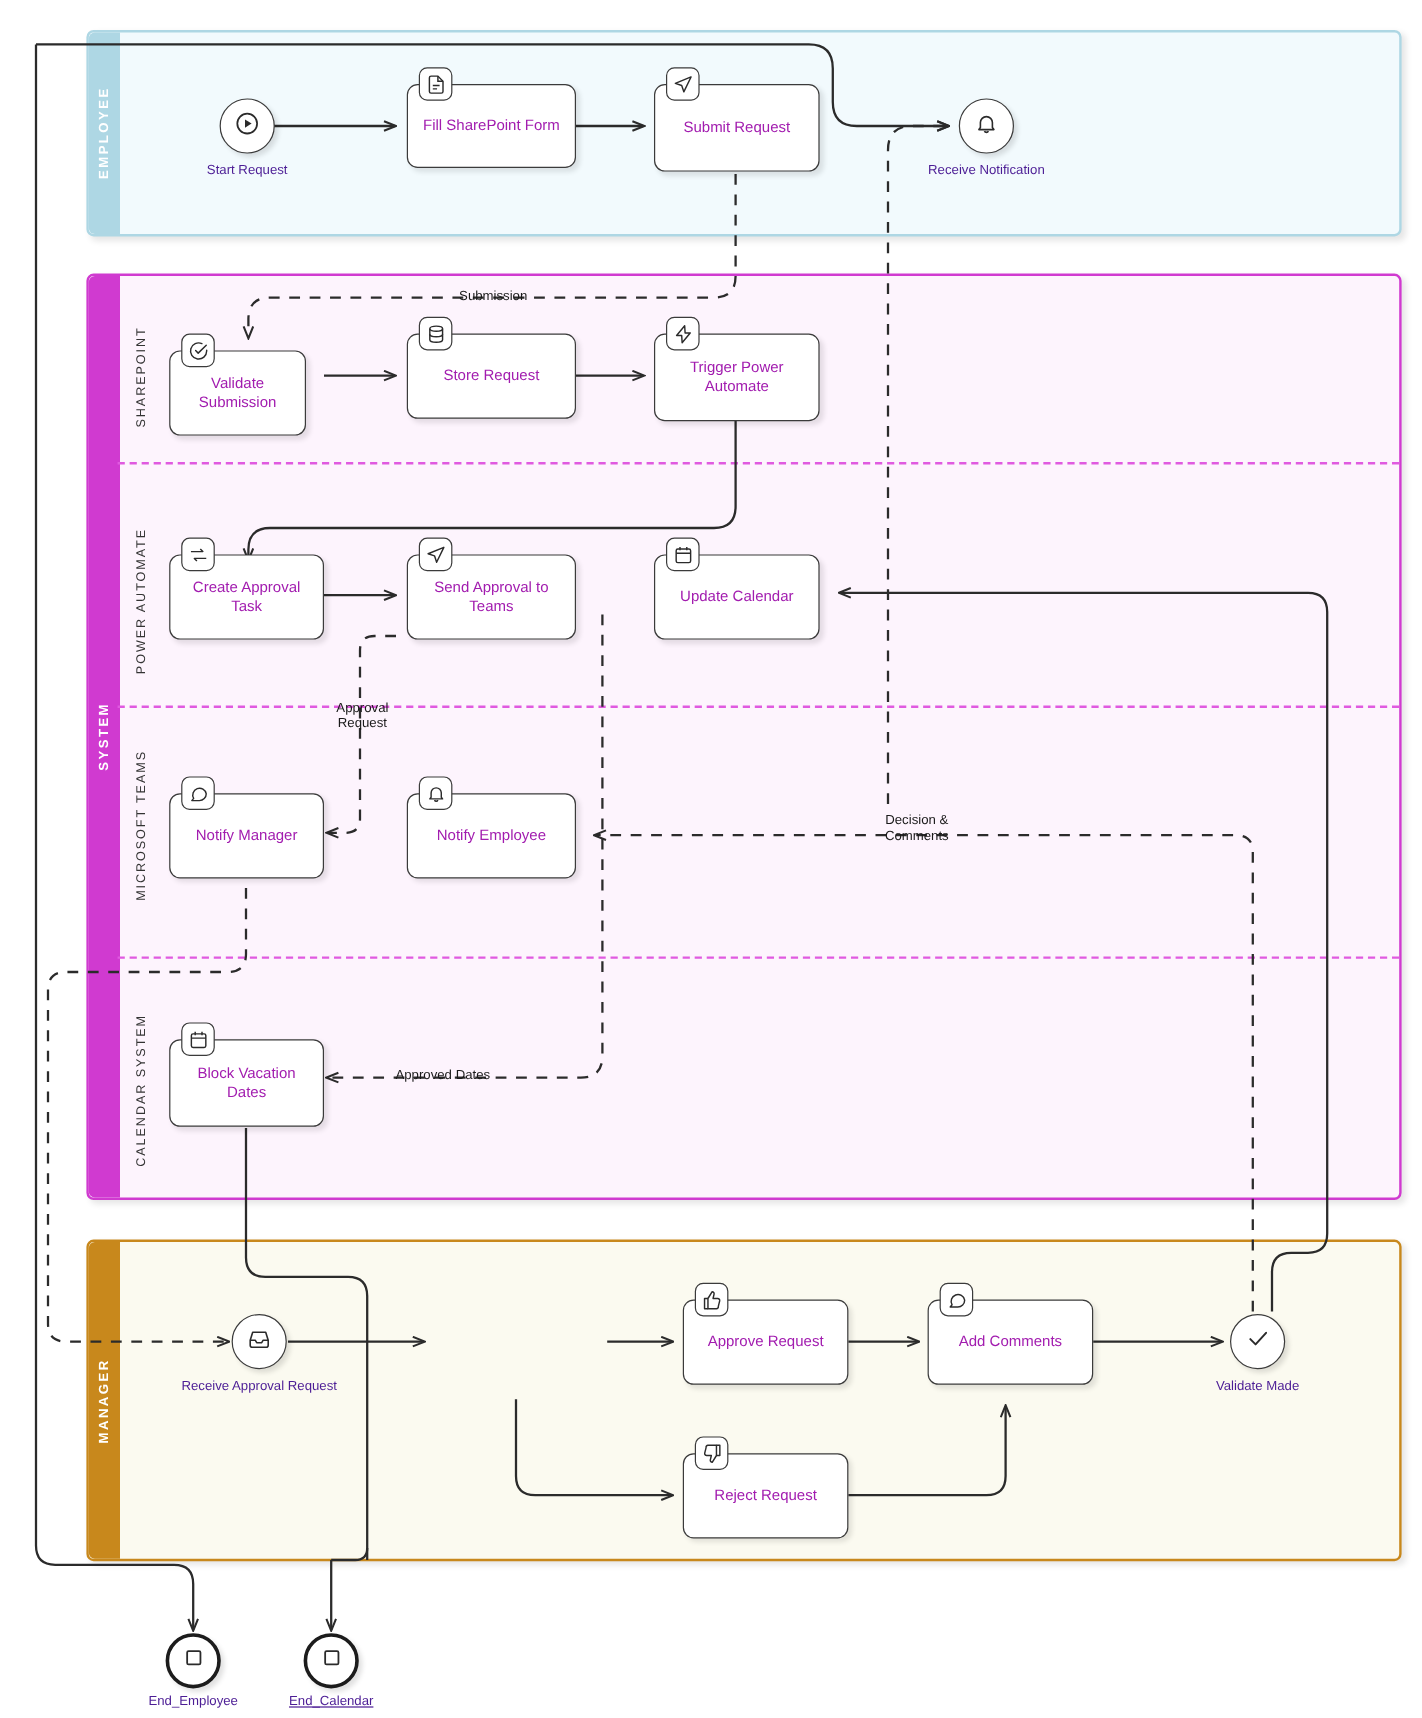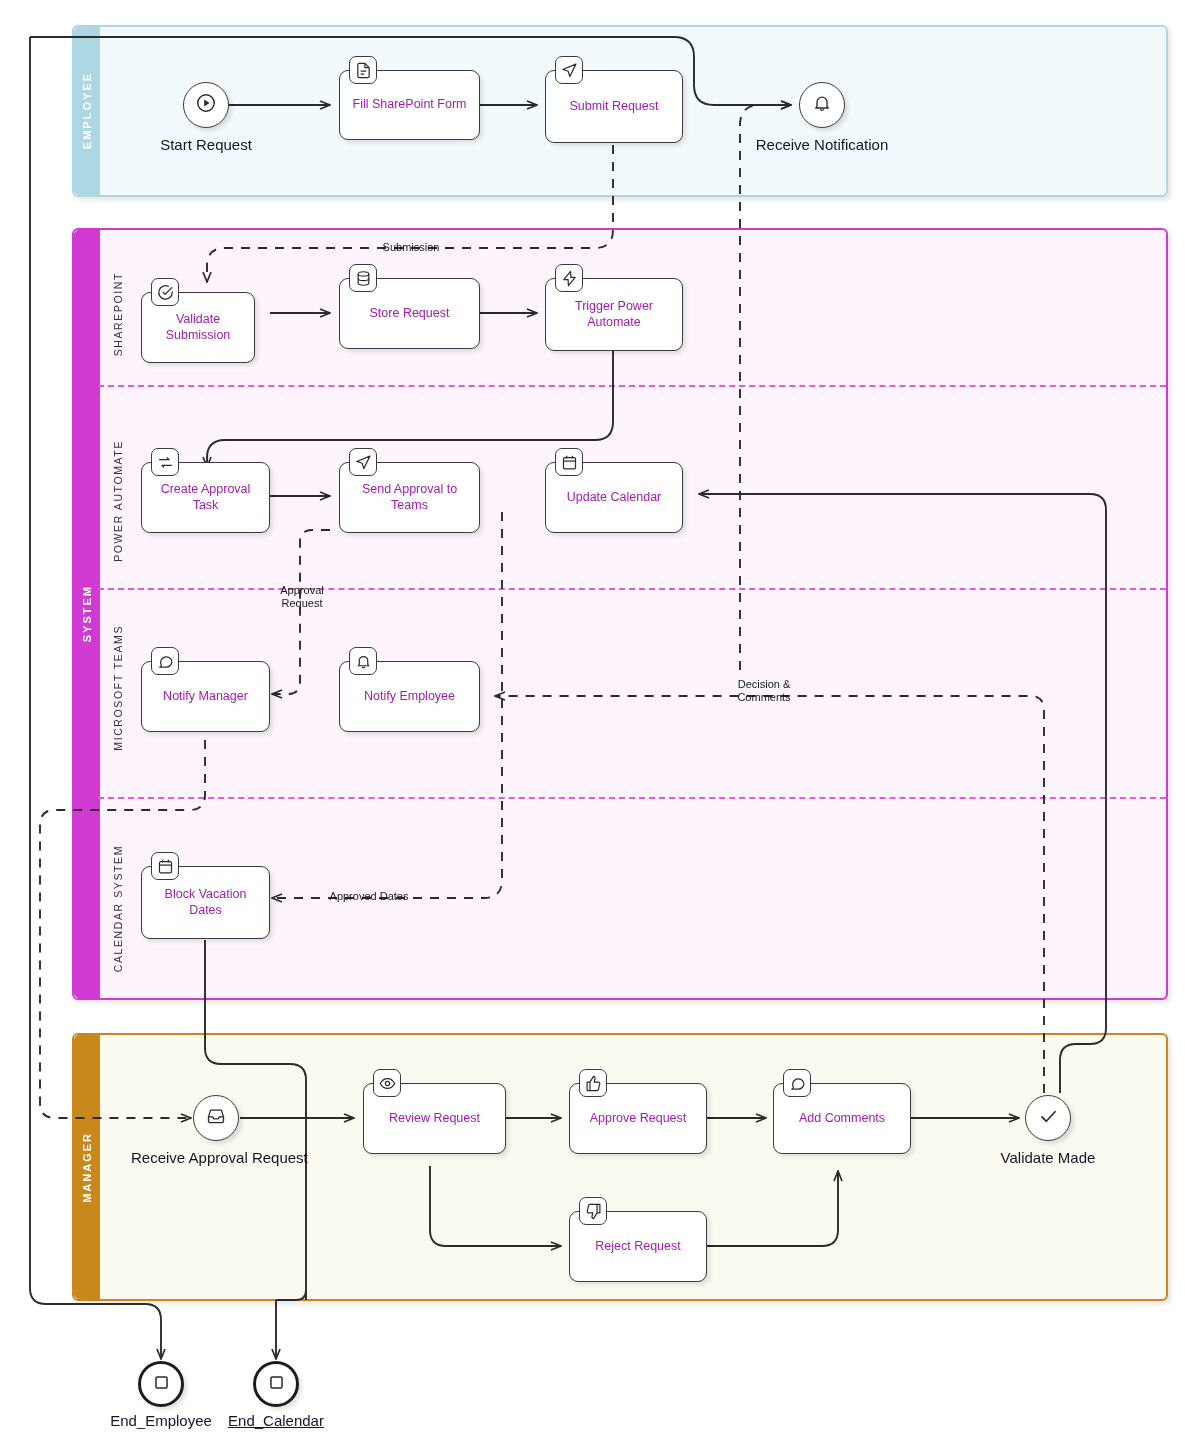--- a/index.html
+++ b/index.html
@@ -105,22 +105,22 @@
     align-items: center;
     justify-content: center;
     z-index: 10;
     box-shadow: 3px 3px 4px rgba(0,0,0,0.12);
   }
   .event.start { border: 1.8px solid #3b3b3b; }
   .event.end   { border: 3.2px solid #1c1c1c; }
   .node-label {
     position: absolute;
     text-align: center;
-    font-size: 15px;
-    color: #0f172a;
+    font-size: 11px;
+    color: #4c1d95;
     line-height: 1.2;
     z-index: 11;
     white-space: nowrap;
   }
   .edge-label {
     position: absolute;
     font-size: 11px;
     color: #1a1a1a;
     line-height: 1.18;
     text-align: center;
@@ -350,29 +350,20 @@
   <div class="event start" style="left:193px; top:1095px; width:46px; height:46px;">
     <span>
       <svg width="20" height="20" viewBox="0 0 24 24" fill="none" stroke="#2b2b2b" stroke-width="1.6" stroke-linejoin="round">
         <path d="M3 13 h5 l1.5 2.5 h5 L16 13 h5"></path>
           <path d="M3 13 L5.5 5 h13 L21 13 v5 a2 2 0 0 1-2 2 H5 a2 2 0 0 1-2-2 Z"></path>
       </svg>
     </span>
   </div>
   <div class="node-label" style="left:131px; top:1149px; width:170px;">Receive Approval Request</div>
 
-  <div class="task" style="left:363px; top:1083px; width:143px; height:71px;">
-    <span class="task-icon">
-      <svg width="17" height="17" viewBox="0 0 24 24" fill="none" stroke="#2b2b2b" stroke-width="1.7">
-        <path d="M1.8 12 S5.5 5 12 5 s10.2 7 10.2 7 -3.7 7-10.2 7 S1.8 12 1.8 12 Z"></path>
-          <circle cx="12" cy="12" r="3"></circle>
-      </svg>
-    </span>
-    <span>Review Request</span>
-  </div>
 
   <div class="task" style="left:569px; top:1083px; width:138px; height:71px;justify-content:center;">
     <span class="task-icon">
       <svg width="17" height="17" viewBox="0 0 24 24" fill="none" stroke="#2b2b2b" stroke-width="1.7" stroke-linejoin="round">
         <path d="M7 22 V10 l5-8 a2.3 2.3 0 0 1 2.2 2.8 L13 10 h5.6 a2.3 2.3 0 0 1 2.2 2.8 l-1.6 6.4 A2.3 2.3 0 0 1 17 22 Z"></path>
           <path d="M7 10 H3 v12 h4"></path>
       </svg>
     </span>
     <span>Approve Request</span>
   </div>

